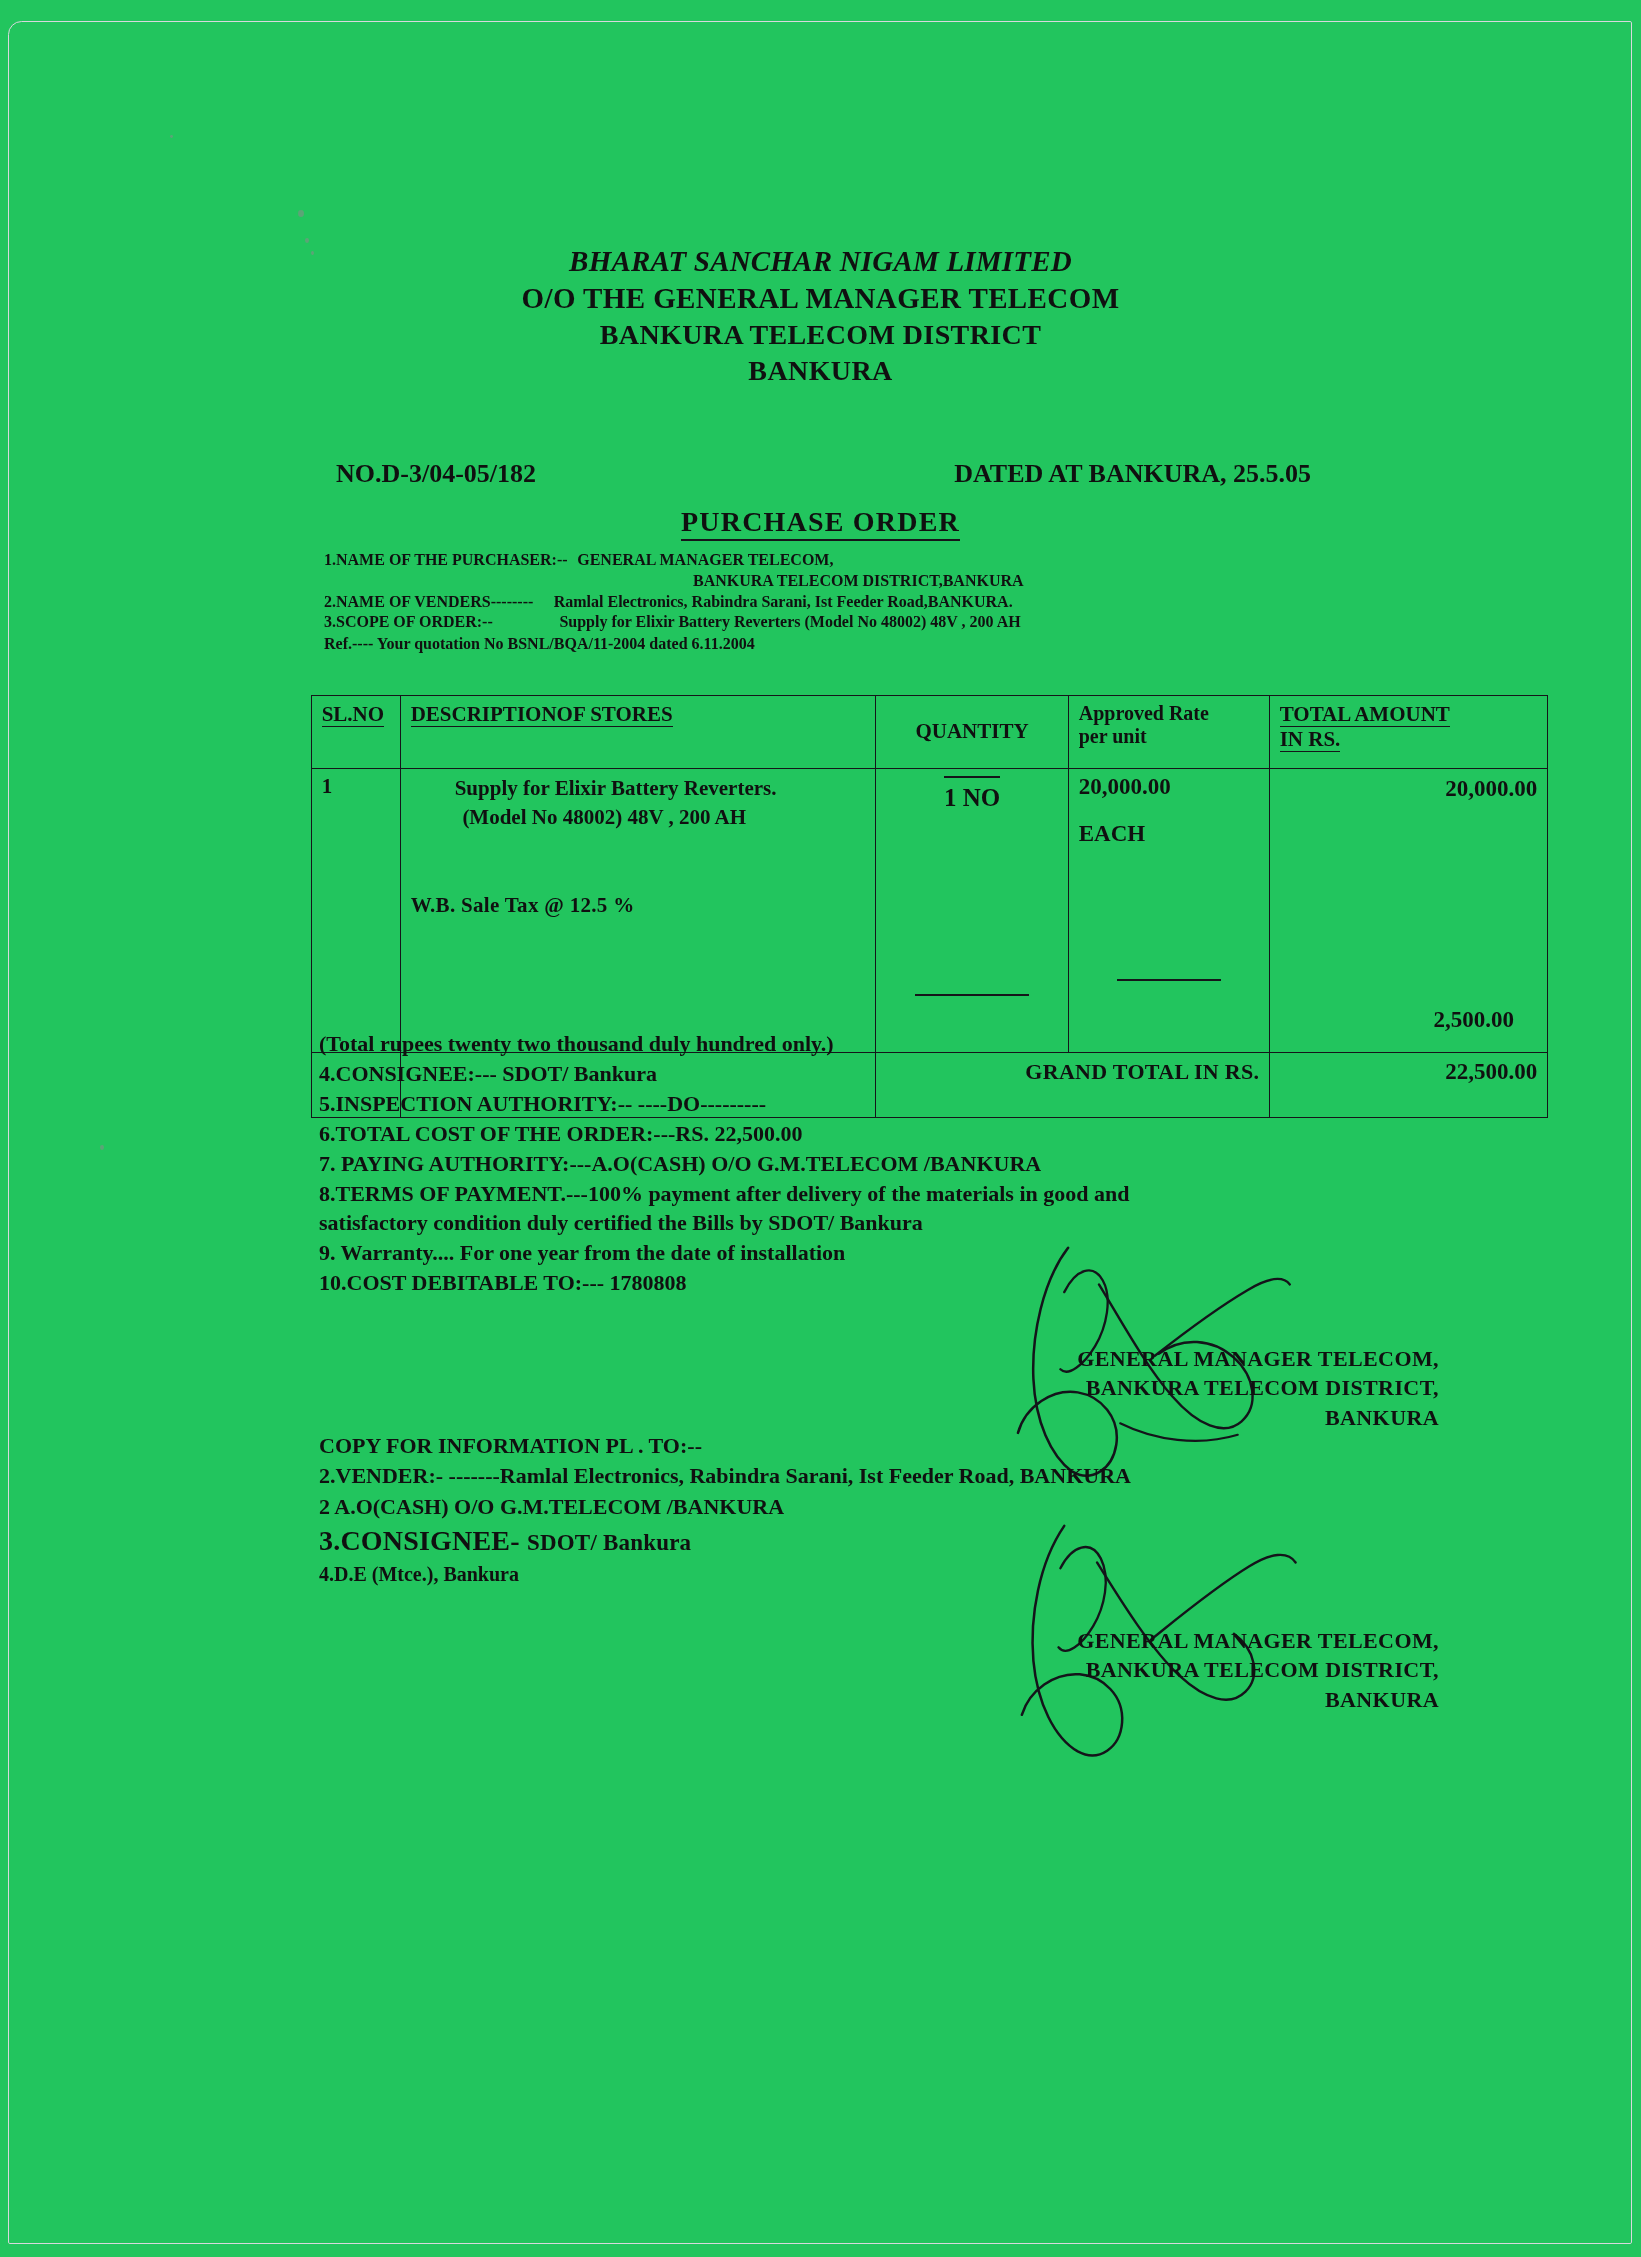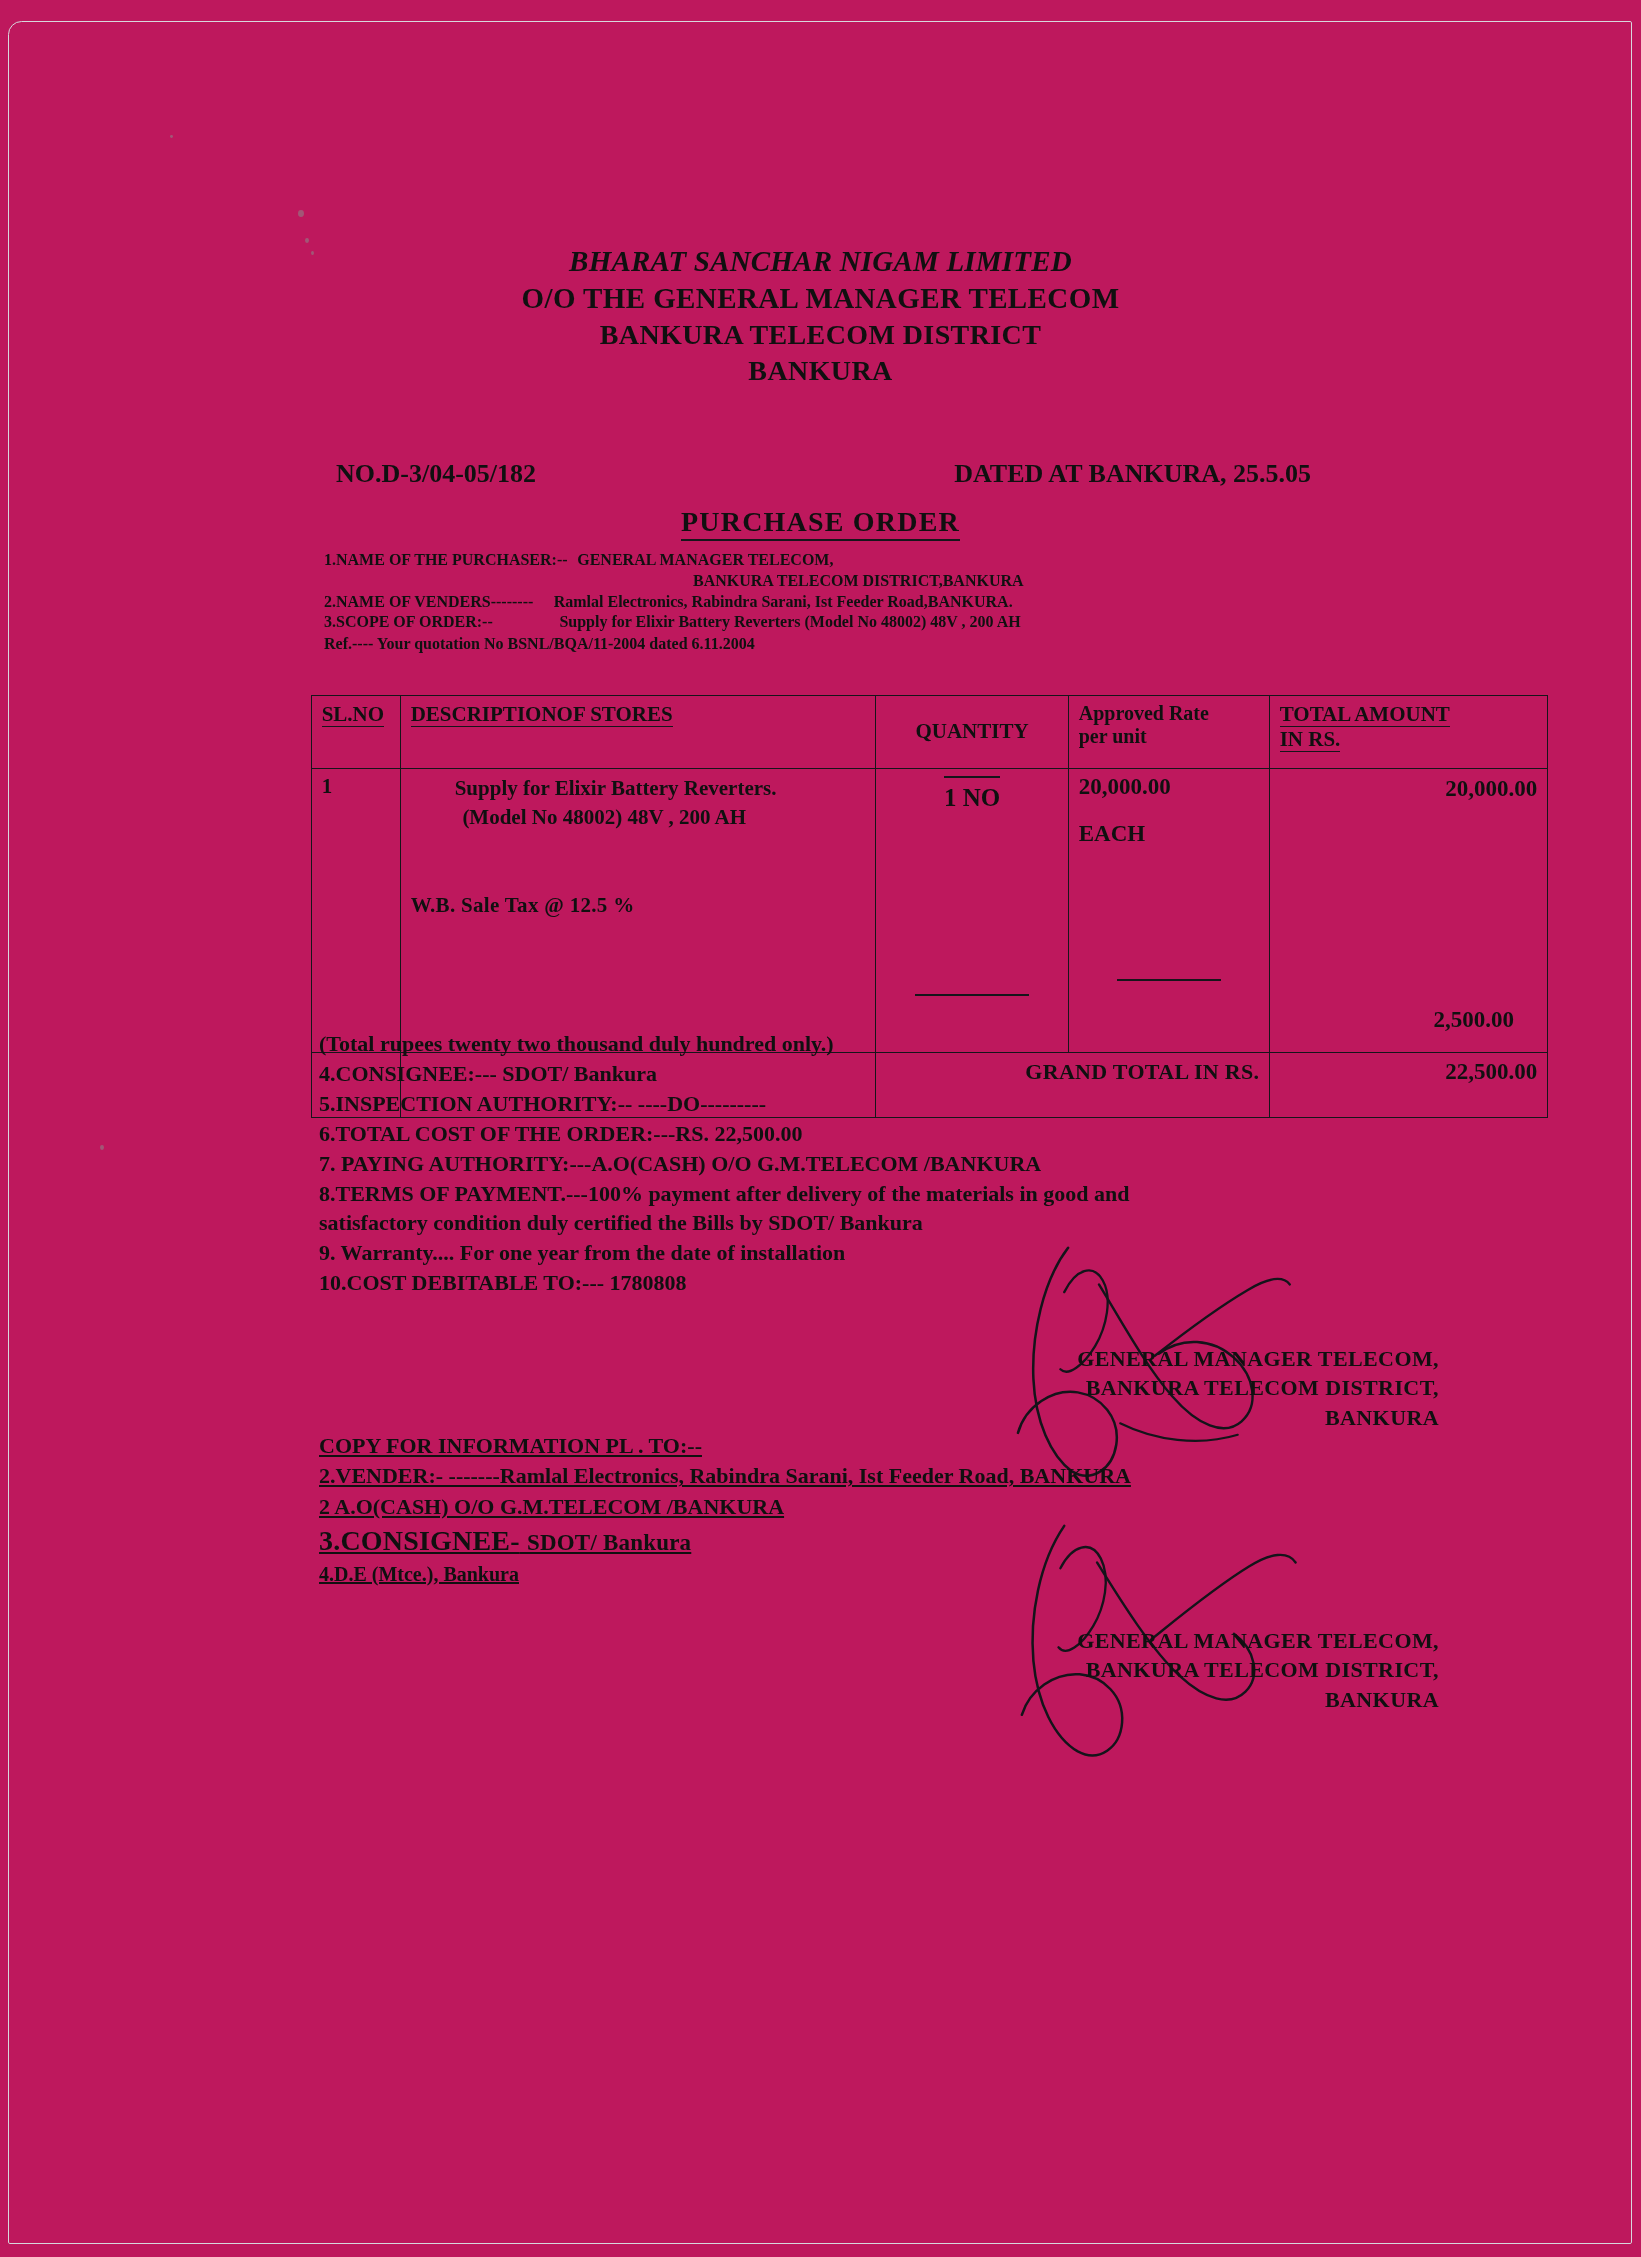--- a/index.html
+++ b/index.html
@@ -10,21 +10,21 @@
   }
   body {
     font-family: "Liberation Serif", "DejaVu Serif", serif;
   }
 
   .page {
     position: relative;
     width: 1641px;
     height: 2257px;
     margin: 0 auto;
-    background: #be185d;
+    background: #22c55e;
     overflow: hidden;
     color: #101010;
   }
 
   
   .scan-border {
     position: absolute;
     left: 7.7px;
     top: 21px;
     width: 1622px;
@@ -232,21 +232,20 @@
 
   
   .copylist {
     position: absolute;
     top: 1431px;
     left: 319px;
     right: 145px;
     font-size: 22px;
     font-weight: bold;
     line-height: 1.38;
-    text-decoration: underline;
   }
   .copylist .big {
     font-size: 28px;
     letter-spacing: 0.2px;
   }
   .copylist .big .sub { font-size: 23px; }
   .copylist .small { font-size: 20px; }
 </style>
 </head>
 <body>

